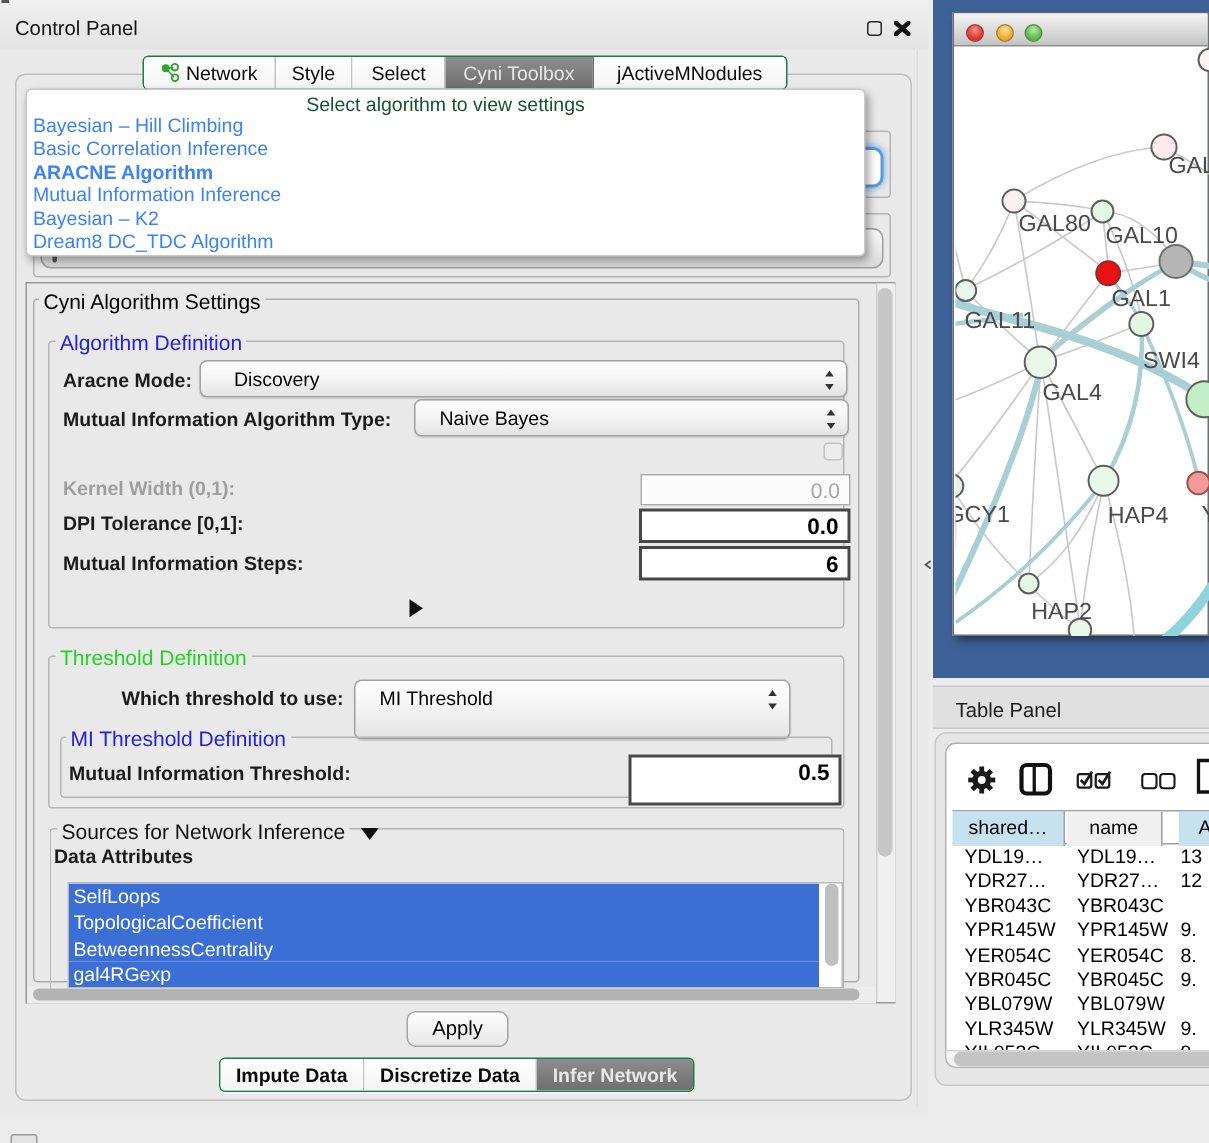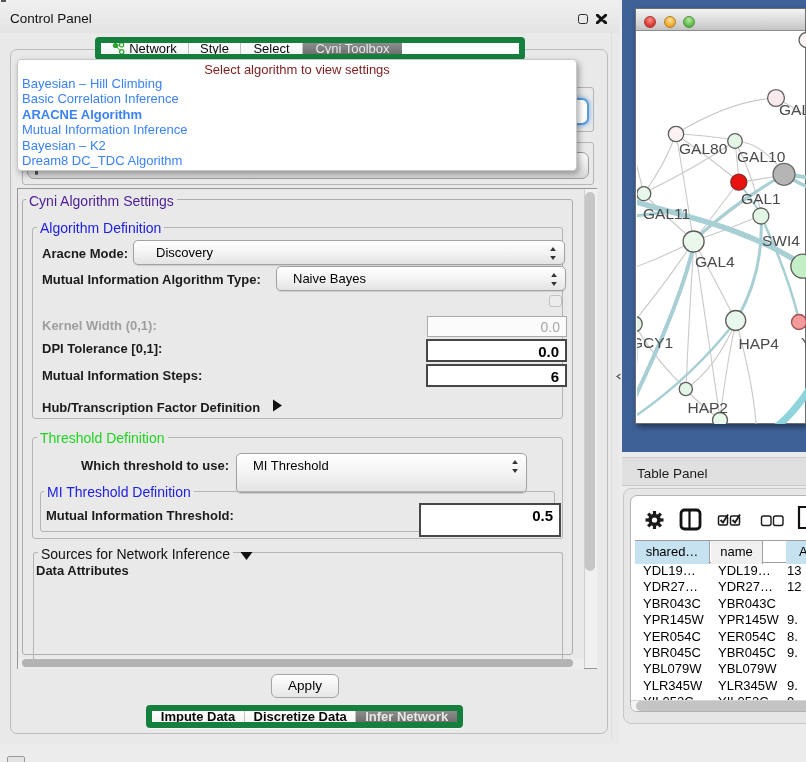--- a/index.html
+++ b/index.html
@@ -6,21 +6,21 @@
 html,body { width:806px; height:762px; background:#ECECEC; font-family:"Liberation Sans",sans-serif; overflow:hidden; position:relative; }
 .abs { position:absolute; }
 .lbl { position:absolute; font-size:13px; font-weight:bold; color:#1b1b1b; white-space:nowrap; }
 .dis { color:#9e9e9e; }
 .combo { position:absolute; background:linear-gradient(#ffffff, #f2f2f2 55%, #e3e3e3); border:1px solid #a2a2a2; border-radius:5px; font-size:13px; color:#000; box-shadow:0 1px 1px rgba(0,0,0,0.12); }
 .combo .ctext { position:absolute; left:16px; top:4px; white-space:nowrap; }
 .arrows { position:absolute; right:8px; top:5.5px; width:6px; height:13px; }
 .grp { position:absolute; border:1px solid #b5b5b5; border-radius:3px; }
 .gtitle { position:absolute; background:#E9E9E9; padding:0 3px; font-size:14px; white-space:nowrap; }
 .field { position:absolute; background:#fff; font-size:14px; font-weight:bold; color:#000; text-align:right; padding:2px 6px 0 0; }
-.seg { display:flex; position:absolute; height:23px; border:6px solid #15803d; border-radius:4px; background:#fff; overflow:hidden; box-shadow:0 1px 0 rgba(255,255,255,0.6); }
+.seg { display:flex; position:absolute; height:23px; border:1px solid #15803d; border-radius:4px; background:#fff; overflow:hidden; box-shadow:0 1px 0 rgba(255,255,255,0.6);justify-content:space-between; }
 .seg > div { height:100%; font-size:13px; color:#0a0a0a; display:flex; align-items:center; justify-content:center; border-right:1px solid #c2c2c2; background:linear-gradient(#ffffff,#f4f4f4); white-space:nowrap; }
 .seg > div:last-child { border-right:none; }
 .seg > div.sel { background:linear-gradient(#8d8d8d,#6f6f6f); color:#e8e8e8; border-right-color:#6a6a6a; }
 .listrow { height:17.4px; background:#3B6FD6; color:#fff; font-size:13px; padding-left:3px; line-height:17.4px; white-space:nowrap; }
 </style>
 </head>
 <body>
 
 <div class="abs" style="left:0; top:0; width:619px; height:744px; background:#E9E9E9;">
   <div class="abs" style="left:0; top:0; width:619px; height:33px; background:linear-gradient(#f0f0f0,#e3e3e3);"></div>
@@ -45,32 +45,33 @@
   <div class="seg" style="left:95px; top:37px; width:430px;">
     <div style="width:88px;"><svg width="13" height="13" style="margin-right:4px;">
           <circle cx="3.5" cy="3.5" r="2.6" fill="#2ea52e"></circle>
           <circle cx="9.5" cy="2.8" r="2.2" fill="#fff" stroke="#2ea52e" stroke-width="1.2"></circle>
           <circle cx="9.7" cy="9.8" r="2.2" fill="#fff" stroke="#2ea52e" stroke-width="1.2"></circle>
           <path d="M4,4 L9,9.5 M5,3.5 L8.5,3" stroke="#2ea52e" stroke-width="1"></path>
         </svg>Network</div>
     <div style="width:52px;">Style</div>
     <div style="width:62px;">Select</div>
     <div class="sel" style="width:99px;">Cyni Toolbox</div>
+    <div style="width:129px;">jActiveMNodules</div>
   </div>
 
   <div class="abs" style="left:17px; top:188px; width:580px; height:481px; border:1px solid #979797; background:#E9E9E9;"></div>
 
   <div class="abs" style="left:584px; top:189px; width:13px; height:479px; background:#f0f0f0; border-left:1px solid #cfcfcf;"></div>
   <div class="abs" style="left:585px; top:192px; width:10px; height:379px; background:#c6c6c6; border-radius:5px;"></div>
 
   <div class="abs" style="left:18px; top:658px; width:566px; height:11px; background:#ededed;"></div>
   <div class="abs" style="left:22px; top:659px; width:551px; height:7.5px; background:#b3b3b3; border-radius:4px;"></div>
 
   <div class="grp" style="left:22px; top:199px; width:551px; height:456px; border-color:#adadad;"></div>
-  <div class="gtitle" style="left:26px; top:193px; color:#4c1d95;">Cyni Algorithm Settings</div>
+  <div class="gtitle" style="left:26px; top:193px; color:#000000;">Cyni Algorithm Settings</div>
 
   <div class="grp" style="left:32px; top:227px; width:531px; height:192px;"></div>
   <div class="gtitle" style="left:37px; top:220px; color:#2020e0;">Algorithm Definition</div>
 
   <div class="lbl" style="left:42px; top:246px;">Aracne Mode:</div>
   <div class="combo" style="left:133px; top:240px; width:432px; height:25px;">
       <span class="ctext" style="left:22px;">Discovery</span>
     <svg class="arrows" viewBox="0 0 7 16">
         <path d="M3.5,0 L7,5 L0,5 Z" fill="#333"></path>
         <path d="M3.5,16 L7,11 L0,11 Z" fill="#333"></path>
@@ -90,21 +91,20 @@
 
   <div class="lbl dis" style="left:42px; top:318px;">Kernel Width (0,1):</div>
   <div class="field" style="left:427px; top:316px; width:140px; height:21px; border:1px solid #ababab; background:#fbfbfb; color:#a6a6a6; font-weight:normal;">0.0</div>
 
   <div class="lbl" style="left:42px; top:341px;">DPI Tolerance [0,1]:</div>
   <div class="field" style="left:426px; top:339px; width:141px; height:23px; border:2px solid #474747; font-size:15px;">0.0</div>
 
   <div class="lbl" style="left:42px; top:368px;">Mutual Information Steps:</div>
   <div class="field" style="left:426px; top:364px; width:141px; height:23px; border:2px solid #474747; font-size:15px;">6</div>
 
-  <div class="lbl" style="left:42px; top:400px;">Hub/Transcription Factor Definition</div>
   <svg class="abs" style="left:272px; top:399px;" width="11" height="13">
       <path d="M1,0.5 L10,6.5 L1,12.5 Z" fill="#111"></path>
     </svg>
 
   <div class="grp" style="left:32px; top:437px; width:531px; height:102px;"></div>
   <div class="gtitle" style="left:37px; top:430px; color:#21d421;">Threshold Definition</div>
 
   <div class="lbl" style="left:81px; top:458px;">Which threshold to use:</div>
   <div class="combo" style="left:236px; top:453px; width:291px; height:40px;">
       <span class="ctext">MI Threshold</span>
@@ -120,32 +120,41 @@
   <div class="lbl" style="left:46px; top:508px;">Mutual Information Threshold:</div>
   <div class="field" style="left:419px; top:503px; width:142px; height:34px; border:2px solid #474747; font-size:15px;">0.5</div>
 
   <div class="grp" style="left:33px; top:552px; width:530px; height:112px; border-bottom:none; border-radius:3px 3px 0 0;"></div>
   <div class="gtitle" style="left:38px; top:546px; color:#111; font-weight:normal;">Sources for Network Inference</div>
   <svg class="abs" style="left:240px; top:551px;" width="13" height="10">
       <path d="M0.5,1 L12.5,1 L6.5,9 Z" fill="#111"></path>
     </svg>
   <div class="lbl" style="left:36px; top:563px;">Data Attributes</div>
 
+  <div class="abs" style="left:45px; top:588px; width:517px; height:71px; background:#fff; border:1px solid #b9b9b9; overflow:hidden;">
+    <div style="position:absolute; left:0; top:0px; width:500px;">
+      <div class="listrow">SelfLoops</div>
+      <div class="listrow">TopologicalCoefficient</div>
+      <div class="listrow">BetweennessCentrality</div>
+      <div class="listrow">gal4RGexp</div>
+    </div>
+    <div style="position:absolute; left:504px; top:0px; width:9px; height:55px; background:#bfbfbf; border-radius:4.5px;"></div>
+  </div>
 
   <div class="abs" style="left:271px; top:674px; width:68px; height:24px; border:1px solid #a5a5a5; border-radius:6px; background:linear-gradient(#ffffff,#e6e6e6); font-size:13.5px; color:#000; text-align:center; line-height:22px;">Apply</div>
 
   <div class="seg" style="left:146px; top:705px; width:317px;">
     <div style="width:96px; font-weight:bold;">Impute Data</div>
     <div style="width:115px; font-weight:bold;">Discretize Data</div>
     <div class="sel" style="width:104px; font-weight:bold;">Infer Network</div>
   </div>
 </div>
 
 <div class="abs" style="left:17px; top:59px; width:560px; height:112px; background:#fff; border:1px solid #c8c8c8; border-radius:4px; box-shadow:2px 3px 6px rgba(0,0,0,0.35); z-index:50;">
-  <div style="position:absolute; top:2px; width:100%; text-align:center; font-size:13px; color:#7f1d1d;">Select algorithm to view settings</div>
+  <div style="position:absolute; top:2px; width:100%; text-align:center; font-size:13px; color:#14532d;">Select algorithm to view settings</div>
   <div style="position:absolute; left:4px; top:16px; font-size:13px; color:#3b82f6; line-height:15.4px;">
     Bayesian – Hill Climbing<br>
     Basic Correlation Inference<br>
     <b>ARACNE Algorithm</b><br>
     Mutual Information Inference<br>
     Bayesian – K2<br>
     Dream8 DC_TDC Algorithm
   </div>
 </div>
 
@@ -281,21 +290,21 @@
         <rect x="142.5" y="20" width="9.5" height="9.5" rx="2" stroke-width="1.4"></rect>
       </g>
 
       <path d="M168,11 L176,11 L181,16 L181,32 L168,32 Z" fill="none" stroke="#111" stroke-width="2.2"></path>
         <path d="M176,11 L176,16 L181,16" fill="none" stroke="#111" stroke-width="1.6"></path>
     </svg>
 
     <div class="abs" style="left:4px; top:44px; width:186px; height:170px; font-size:13px; color:#000;">
       <div class="abs" style="left:0; top:0; width:100%; height:23px; border-top:1px solid #9f9f9f; border-bottom:1px solid #9f9f9f;">
         <div class="abs" style="left:0; top:0; width:75px; height:23px; background:#c6e2f0; border-right:1px solid #9f9f9f; text-align:center; line-height:22px;">shared…</div>
-        <div class="abs" style="left:76px; top:0; width:52px; height:23px; background:#f0f0f0; border-right:1px solid #9f9f9f; text-align:center; line-height:22px;">name</div>
+        <div class="abs" style="left:76px; top:0; width:64px; height:23px; background:#f0f0f0; border-right:1px solid #9f9f9f; text-align:center; line-height:22px;">name</div>
         <div class="abs" style="left:151px; top:0; width:60px; height:23px; background:#c6e2f0; line-height:22px; padding-left:13px;">A</div>
       </div>
       <div class="abs" style="left:0; top:23px; width:100%; line-height:16.4px;">
         <div><span style="display:inline-block;width:75px;padding-left:8px;">YDL19…</span><span style="display:inline-block;width:77px;padding-left:8px;">YDL19…</span><span>13</span></div>
         <div><span style="display:inline-block;width:75px;padding-left:8px;">YDR27…</span><span style="display:inline-block;width:77px;padding-left:8px;">YDR27…</span><span>12</span></div>
         <div><span style="display:inline-block;width:75px;padding-left:8px;">YBR043C</span><span style="display:inline-block;width:77px;padding-left:8px;">YBR043C</span><span></span></div>
         <div><span style="display:inline-block;width:75px;padding-left:8px;">YPR145W</span><span style="display:inline-block;width:77px;padding-left:8px;">YPR145W</span><span>9.</span></div>
         <div><span style="display:inline-block;width:75px;padding-left:8px;">YER054C</span><span style="display:inline-block;width:77px;padding-left:8px;">YER054C</span><span>8.</span></div>
         <div><span style="display:inline-block;width:75px;padding-left:8px;">YBR045C</span><span style="display:inline-block;width:77px;padding-left:8px;">YBR045C</span><span>9.</span></div>
         <div><span style="display:inline-block;width:75px;padding-left:8px;">YBL079W</span><span style="display:inline-block;width:77px;padding-left:8px;">YBL079W</span><span></span></div>

